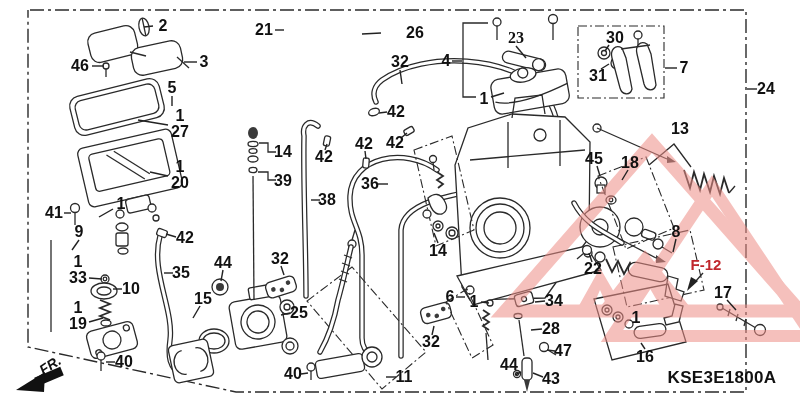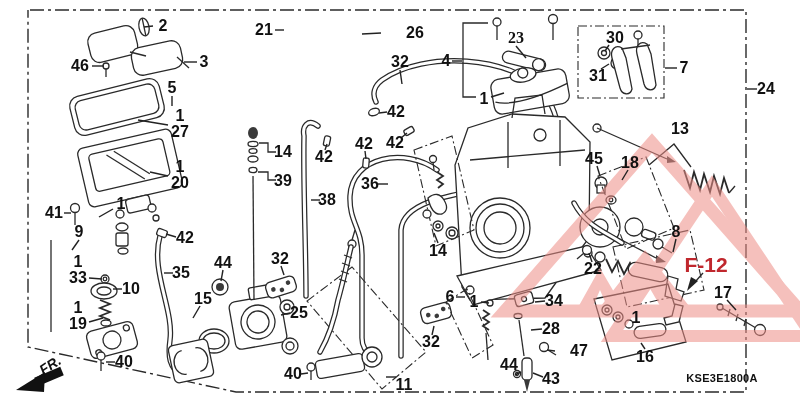--- a/index.html
+++ b/index.html
@@ -10,23 +10,23 @@
   .ln{stroke:#2a2a2a;fill:none;stroke-width:1.3;}
   .pw{fill:#fff;stroke:#2a2a2a;stroke-width:1.3;}
   .pd{fill:#3a3a3a;stroke:none;}
   .tube-o{stroke:#2a2a2a;stroke-width:5.5;fill:none;stroke-linecap:round;}
   .tube-i{stroke:#fff;stroke-width:3;fill:none;stroke-linecap:round;}
   .dashbox{stroke:#2a2a2a;fill:none;stroke-width:1.1;stroke-dasharray:9 3 2 3;}
   .border{stroke:#2a2a2a;fill:none;stroke-width:1.4;stroke-dasharray:14 4 3 4;}
   .coil{stroke:#2a2a2a;fill:none;stroke-width:1.8;}
   .plbl{position:absolute;transform:translate(-50%,-50%);font-size:16px;font-weight:700;
         color:#111;white-space:nowrap;z-index:30;line-height:1;}
-  #f12{position:absolute;transform:translate(-50%,-50%);font-size:21px;font-weight:800;
+  #f12{position:absolute;transform:translate(-50%,-50%);font-size:15px;font-weight:800;
        z-index:30;line-height:1;}
-  #part-code{position:absolute;transform:translate(-50%,-50%);font-size:11px;font-weight:700;
+  #part-code{position:absolute;transform:translate(-50%,-50%);font-size:17px;font-weight:700;
        color:#111;z-index:30;letter-spacing:.3px;}
   #fr-label{position:absolute;transform:translate(-50%,-50%) rotate(-33deg);
        font-size:14px;font-weight:800;color:#111;z-index:30;font-style:italic;}
   #wm-text{position:absolute;left:474px;top:318px;z-index:20;font-weight:800;
        font-size:40px;letter-spacing:-1px;line-height:1;opacity:.9;
        text-shadow:-2px 0 #fff,2px 0 #fff,0 -2px #fff,0 2px #fff;}
   #leader-svg{z-index:25;}
 </style>
 </head>
 <body>
@@ -455,28 +455,28 @@
     <span class="plbl" style="left: 131px; top: 289px;">10</span>
     <span class="plbl" style="left: 181px; top: 273px;">35</span>
     <span class="plbl" style="left: 223px; top: 263px;">44</span>
     <span class="plbl" style="left: 78px; top: 308px;">1</span>
     <span class="plbl" style="left: 78px; top: 324px;">19</span>
     <span class="plbl" style="left: 203px; top: 299px;">15</span>
     <span class="plbl" style="left: 299px; top: 313px; text-align: right;">25</span>
     <span class="plbl" style="left: 124px; top: 362px;">40</span>
     <span class="plbl" style="left: 280px; top: 259px;">32</span>
     <span class="plbl" style="left: 293px; top: 374px;">40</span>
-    <span class="plbl" style="left: 404px; top: 377px; margin-top: 8px;">11</span>
+    <span class="plbl" style="left: 404px; top: 377px;">11</span>
     <span class="plbl" style="left: 438px; top: 251px;">14</span>
     <span class="plbl" style="left: 450px; top: 297px;">6</span>
     <span class="plbl" style="left: 474px; top: 302px;">1</span>
     <span class="plbl" style="left: 431px; top: 342px;">32</span>
     <span class="plbl" style="left: 554px; top: 301px;">34</span>
     <span class="plbl" style="left: 551px; top: 329px;">28</span>
-    <span class="plbl" style="left: 563px; top: 351px; margin-left: 16px;">47</span>
+    <span class="plbl" style="left: 563px; top: 351px;">47</span>
     <span class="plbl" style="left: 509px; top: 365px; text-align: center;">44</span>
     <span class="plbl" style="left: 551px; top: 379px;">43</span>
     <span class="plbl" style="left: 593px; top: 269px;">22</span>
     <span class="plbl" style="left: 676px; top: 232px;">8</span>
     <span class="plbl" style="left: 723px; top: 293px;">17</span>
     <span class="plbl" style="left: 636px; top: 318px;">1</span>
     <span class="plbl" style="left: 645px; top: 357px;">16</span>
   </div>
 
 </body></html>

